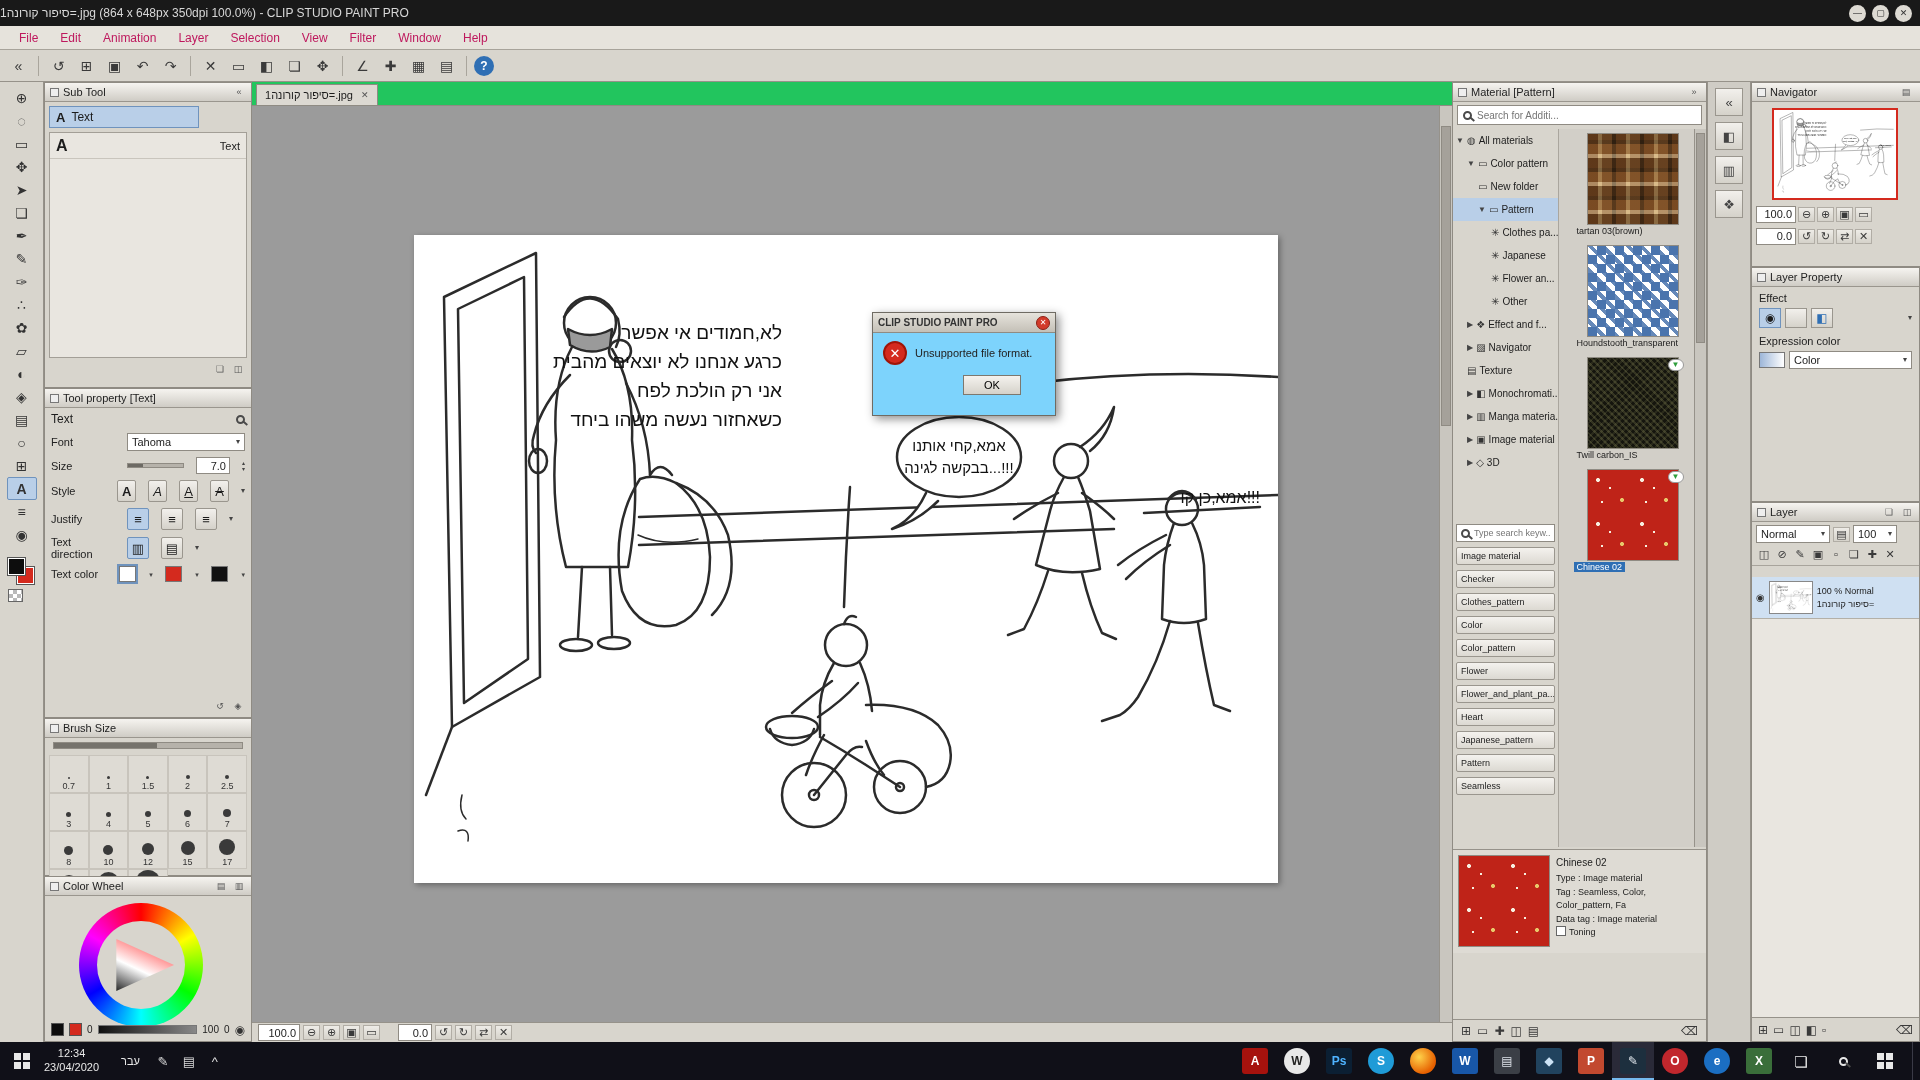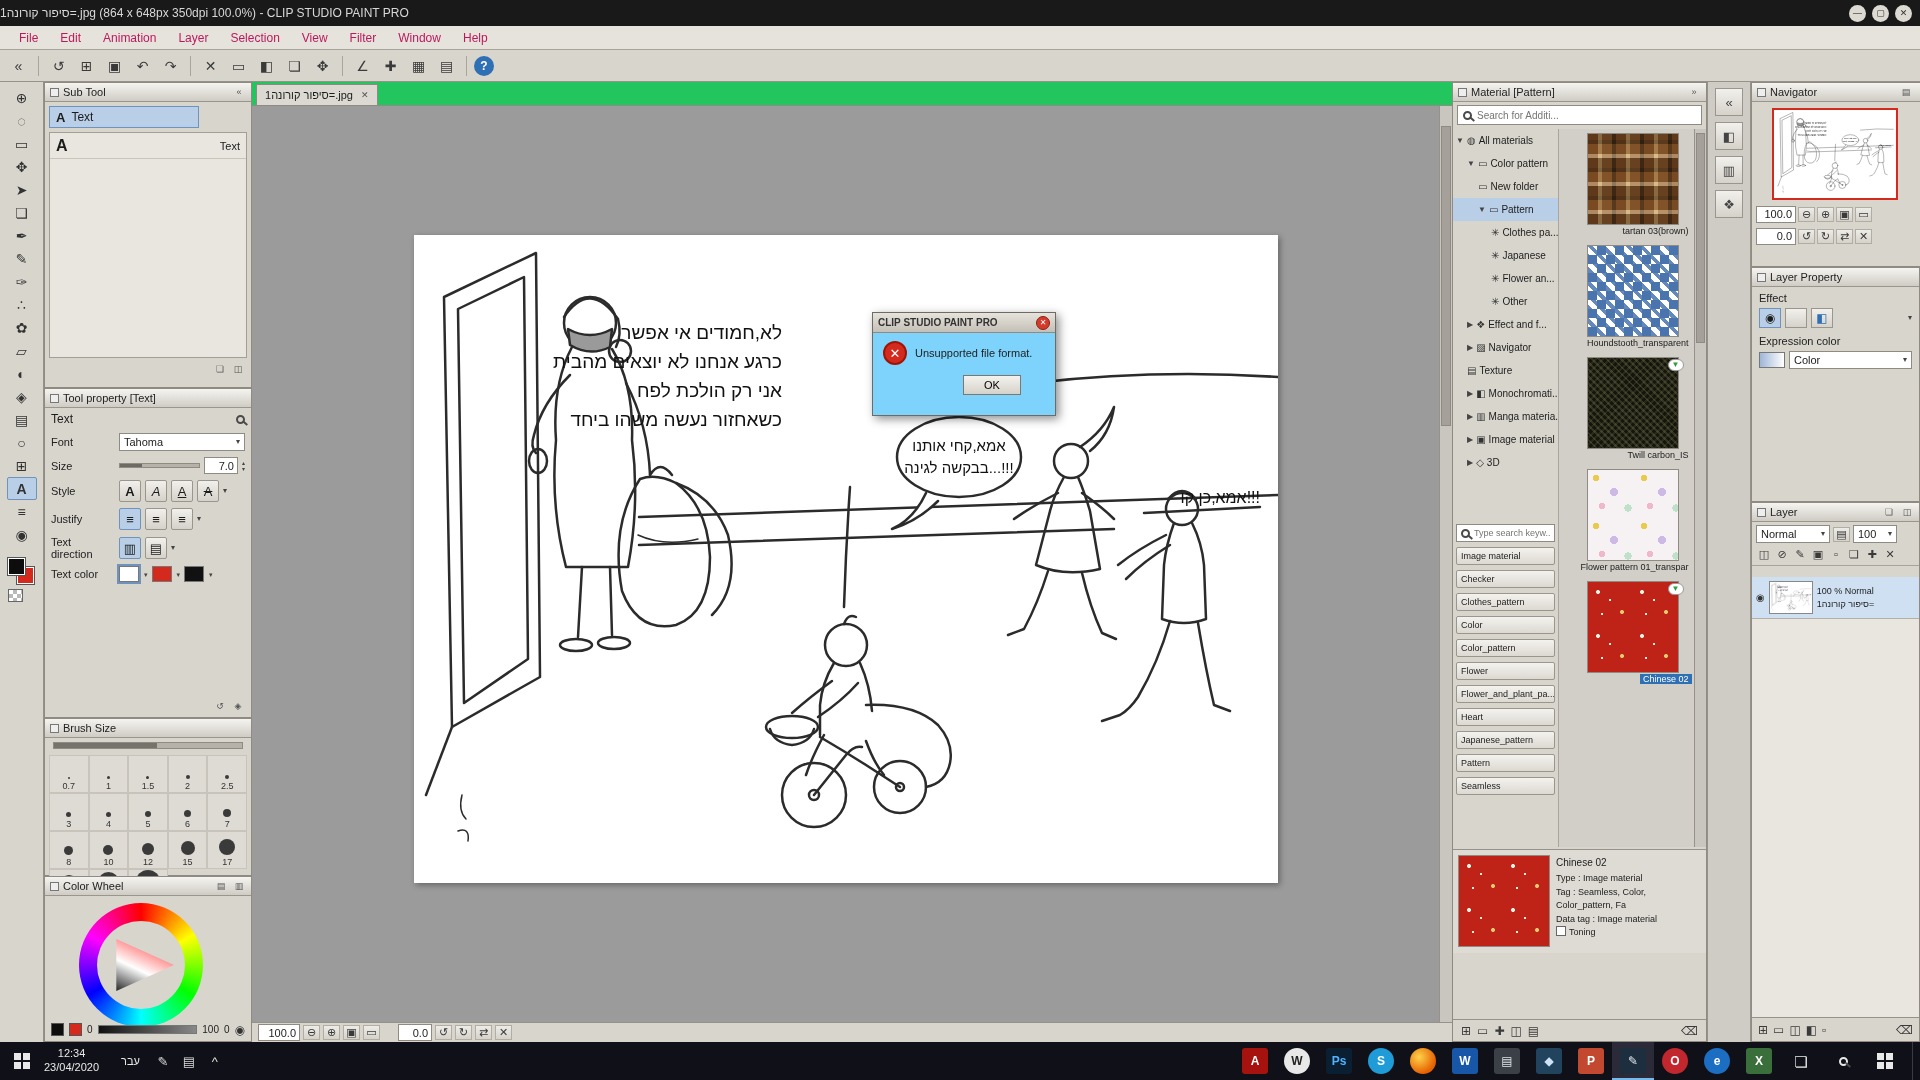--- a/index.html
+++ b/index.html
@@ -58,21 +58,21 @@
 #subtool{left:0;top:0;width:208px;height:306px}
 .st-group{margin:4px;width:150px;height:22px;background:#b9cfe8;border:1px solid #6f93bd;display:flex;align-items:center;gap:6px;padding:0 6px;font-size:12px}
 .st-list{margin:0 4px;background:#e9e6e0;border:1px solid #a39f97;height:226px;position:relative}
 .st-item{height:26px;display:flex;align-items:center;padding:0 6px;border-bottom:1px solid #c9c5bd}
 .st-item .bigA{font-size:16px;font-weight:bold}
 .st-item .lbl{margin-left:auto;font-size:11px}
 .st-foot{display:flex;justify-content:flex-end;gap:4px;padding:4px 6px}
 
 #toolprop{left:0;top:306px;width:208px;height:330px}
 .tp-name{display:flex;align-items:center;padding:4px 6px;font-size:12px}
-.tp-row{display:flex;align-items:center;padding:3px 6px;gap:4px;font-size:11px}
+.tp-row{display:flex;align-items:center;padding:3px 6px;gap:12px;font-size:11px}
 .tp-lab{width:64px;color:#222}
 .dd{background:#fff;border:1px solid #8f8b83;height:18px;display:flex;align-items:center;padding:0 4px;font-size:11px;gap:4px}
 .dd .i-dn{margin-left:auto;font-size:8px;color:#444}
 .slider{height:5px;background:#b6b2aa;border:1px solid #8f8b83;position:relative;flex:1}
 .slider .fill{position:absolute;left:0;top:0;bottom:0;width:28%;background:#6d6a64}
 .valbox{background:#fff;border:1px solid #8f8b83;height:17px;min-width:34px;display:flex;align-items:center;justify-content:flex-end;padding:0 3px;font-size:11px}
 .spin{display:flex;flex-direction:column;font-size:6px;color:#444}
 .minibtn{width:22px;height:22px;border:1px solid #9a968e;background:linear-gradient(#f2f0ec,#d5d2ca);display:flex;align-items:center;justify-content:center;font-size:13px;border-radius:2px}
 .minibtn.on{background:#b9cfe8;border-color:#6f93bd}
 .swatch{width:20px;height:16px;border:1px solid #777;position:relative}
@@ -124,21 +124,21 @@
 .titem{height:23px;display:flex;align-items:center;gap:3px;font-size:10px;white-space:nowrap;overflow:hidden;padding-right:2px}
 .titem i{font-size:8px;color:#444;flex:0 0 auto}
 .titem .tic{font-size:10px;color:#333}
 .titem.sel{background:#b9cfe8}
 .lv0{padding-left:3px}.lv1{padding-left:14px}.lv2{padding-left:25px}.lv3{padding-left:38px}
 #mtags{position:absolute;left:0;top:393px;width:106px;bottom:0;border-right:1px solid #aaa69e;padding:2px 3px}
 .tagsearch{height:18px;background:#fff;border:1px solid #8f8b83;display:flex;align-items:center;gap:4px;padding:0 4px;margin-bottom:5px}
 .tagsearch input{border:none;outline:none;flex:1;font-size:9px;width:60px;background:transparent}
 .tagbtn{height:18px;margin-bottom:5px;background:linear-gradient(#f4f2ee,#dcd9d2);border:1px solid #9a968e;border-radius:2px;display:flex;align-items:center;padding:0 4px;font-size:9px;white-space:nowrap;overflow:hidden}
 #mthumbs{flex:1;background:#d2cfc8;overflow:hidden;position:relative;padding:4px 2px}
-.mthumb{width:118px;margin:0 auto 6px;text-align:right;position:relative}
+.mthumb{width:118px;margin:0 auto 6px;text-align:left;position:relative}
 .mimg{width:92px;height:92px;margin:0 auto;border:1px solid #8f8b83}
 .mlabel{font-size:9px;margin-top:1px;display:inline-block;padding:0 3px;max-width:116px;white-space:nowrap;overflow:hidden}
 .mthumb.sel .mlabel{background:#2f6fb4;color:#fff}
 .cloudbadge{position:absolute;right:8px;top:2px;width:16px;height:12px;background:#fff;border-radius:6px;border:1px solid #999;display:flex;align-items:center;justify-content:center}
 #mvsb{position:absolute;right:0;top:0;bottom:0;width:12px;background:#c9c6bf;border-left:1px solid #96928a}
 #mvsb .thumb{position:absolute;left:1px;right:1px;top:4px;height:210px;background:#a5a19a;border:1px solid #8f8b83}
 #mdetail{position:absolute;left:0;right:0;bottom:88px;height:104px;border-top:1px solid #96928a;background:#dedbd4;display:flex;padding:5px;gap:6px}
 .mdthumb{width:92px;height:92px;border:1px solid #8f8b83;flex:0 0 auto}
 .mdtexts{font-size:9px;line-height:1.5;overflow:hidden}
 .mdname{font-size:10px;margin-bottom:2px}
@@ -678,24 +678,20 @@
             <div class="mimg" style="background-color:#fff;background-image:repeating-linear-gradient(45deg,rgba(74,116,173,.85) 0 4px,transparent 4px 9px),repeating-conic-gradient(#4a74ad 0 25%,#ffffff 0 50%);background-size:100% 100%,18px 18px"></div>
             <span class="mlabel">Houndstooth_transparent</span>
           </div>
           <div class="mthumb">
             <div class="mimg" style="background-color:#15150e;background-image:repeating-linear-gradient(45deg,rgba(190,190,120,.18) 0 2px,transparent 2px 5px),repeating-linear-gradient(-45deg,rgba(190,190,120,.12) 0 2px,transparent 2px 5px)"></div>
             <span class="cloudbadge">
                 <i class="i-cloud"></i>
               </span>
             <span class="mlabel">Twill carbon_IS</span>
           </div>
-          <div class="mthumb">
-            <div class="mimg" style="background-color:#f6f1f3;background-image:radial-gradient(circle 5px at 8px 8px,#e9c94e 60%,transparent 61%),radial-gradient(circle 7px at 26px 22px,#cdb9e8 60%,transparent 61%),radial-gradient(circle 6px at 40px 38px,#bfe0c9 60%,transparent 61%),radial-gradient(circle 5px at 14px 36px,#f0b8c8 60%,transparent 61%);background-size:48px 48px"></div>
-            <span class="mlabel">Flower pattern 01_transpar</span>
-          </div>
           <div class="mthumb sel">
             <div class="mimg" style="background-color:#bf2318;background-image:radial-gradient(circle 3px at 10px 10px,#f7efe0 70%,transparent 71%),radial-gradient(circle 2px at 22px 18px,#f7efe0 70%,transparent 71%),radial-gradient(circle 3px at 34px 30px,#e8c86a 70%,transparent 71%),radial-gradient(circle 2px at 14px 32px,#f7efe0 70%,transparent 71%);background-size:44px 44px"></div>
             <span class="cloudbadge">
                 <i class="i-cloud"></i>
               </span>
             <span class="mlabel">Chinese 02</span>
           </div>
           <div id="mvsb">
               <span class="thumb"></span>
             </div>

